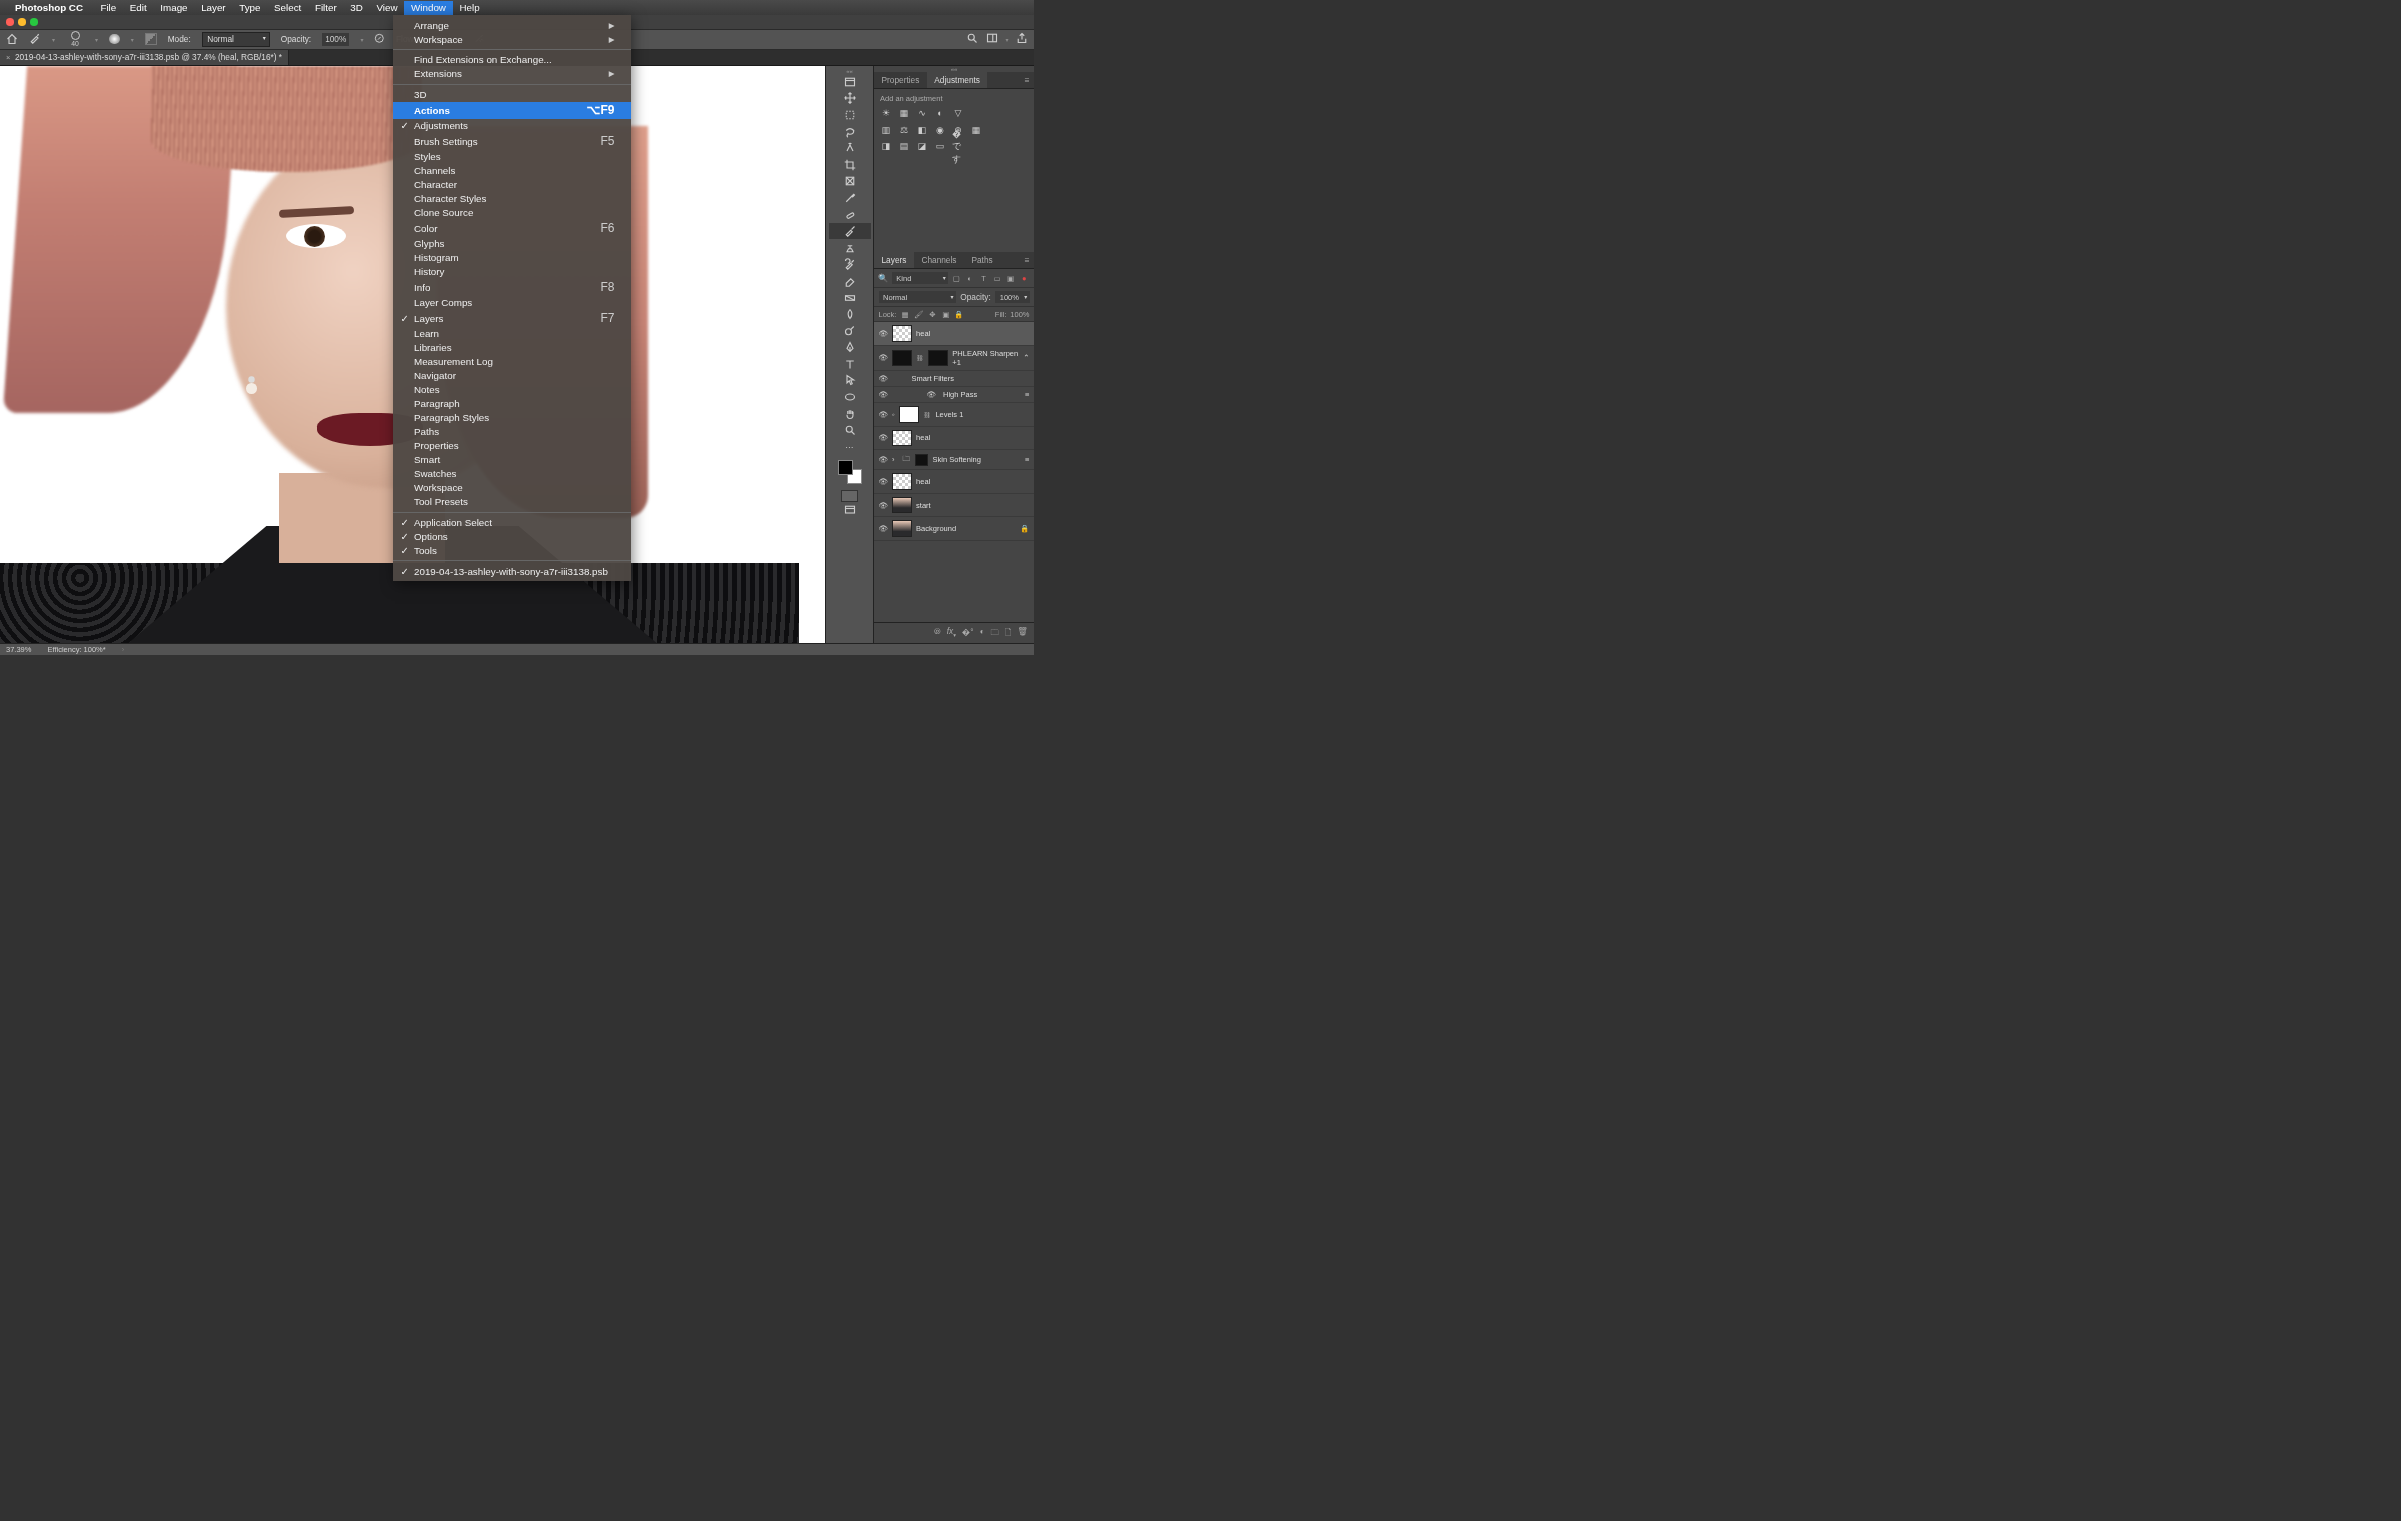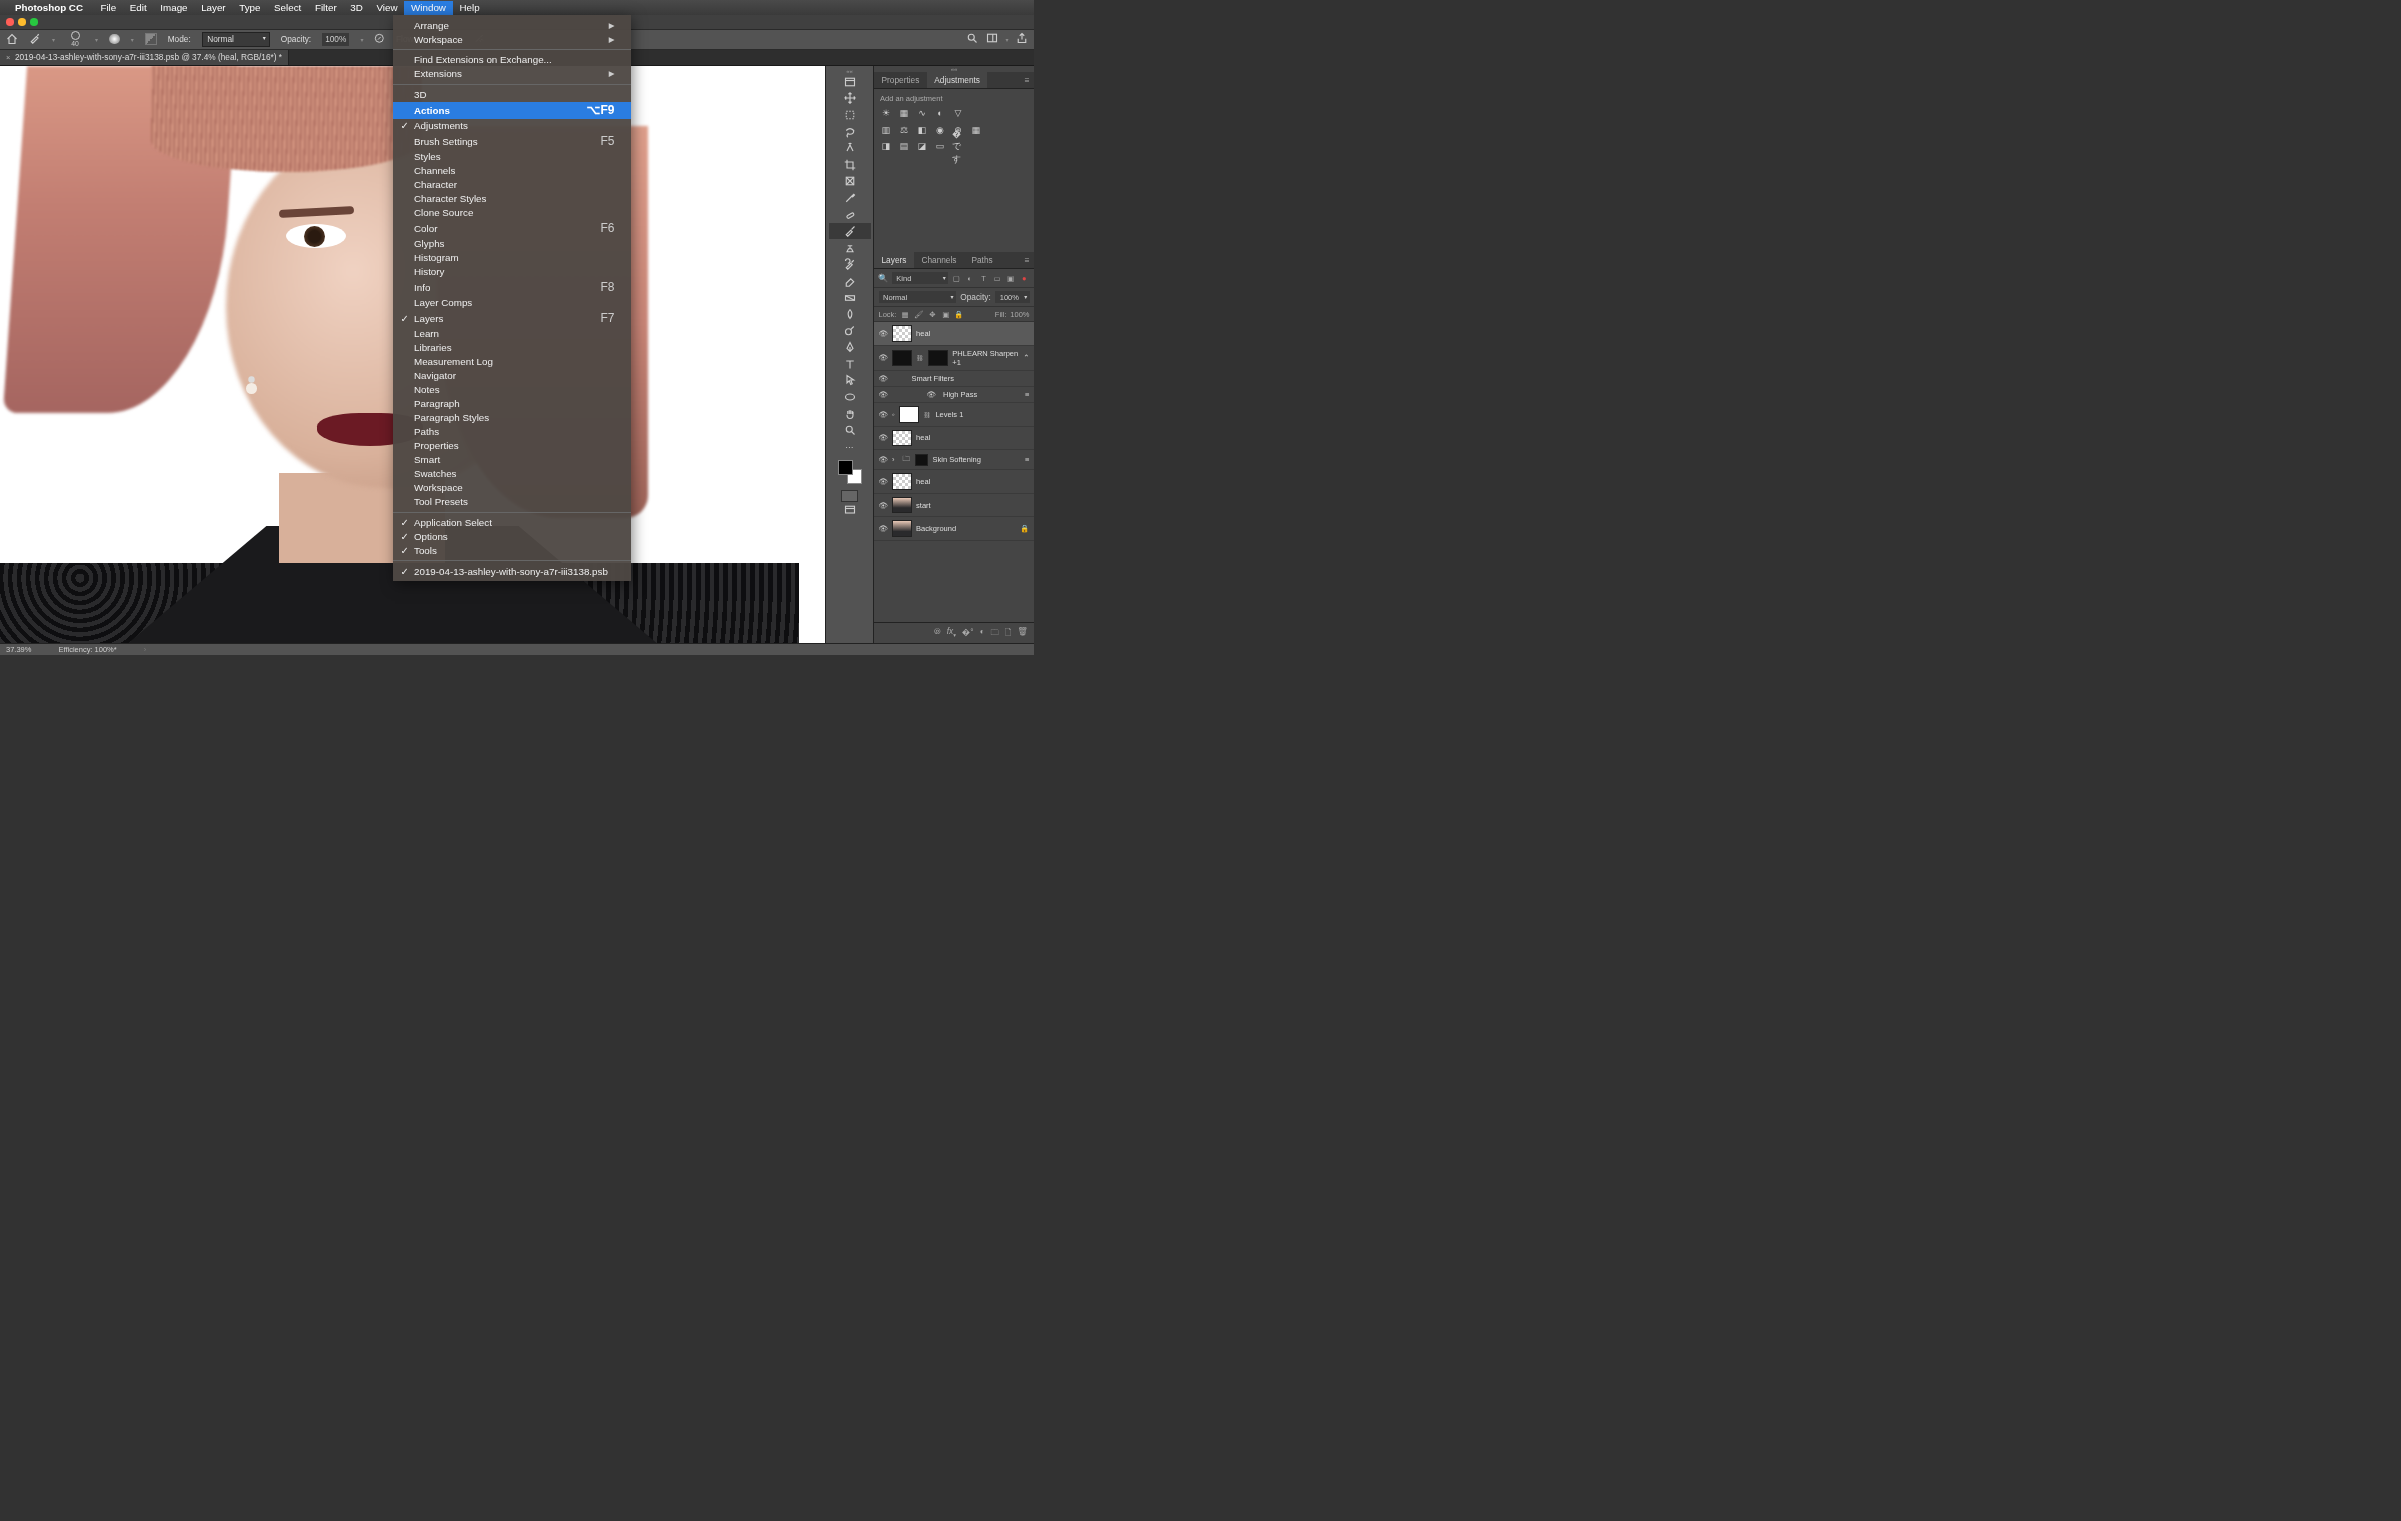--- a/index.html
+++ b/index.html
@@ -105,21 +105,21 @@
 .layer .thumb.face { background: linear-gradient(#e8c8b6,#2a2a2c 70%); }
 .layer .thumb.black { background:#111; }
 .layer .name { flex:1; color:#ddd; }
 .layer .indent1 { width: 15px; }
 .layer .indent2 { width: 30px; }
 .layer .lock { font-size: 7.5px; color:#aaa; }
 
 .layer-footer { display:flex; justify-content:flex-end; gap:6px; padding:3px 6px; border-top:0.8px solid #222; color:#aaa; font-size:8.3px; }
 
 
-.status { position:absolute; bottom:0; left:0; right:0; height:12px; background:#535353; display:flex; align-items:center; padding:0 6px; font-size:7.5px; color:#ccc; gap:27px; border-top:0.8px solid #222; }
+.status { position:absolute; bottom:0; left:0; right:0; height:12px; background:#535353; display:flex; align-items:center; padding:0 6px; font-size:7.5px; color:#ccc; gap:16px; border-top:0.8px solid #222; }
 .status .sep2 { color:#777; }
 
 svg { stroke: currentColor; fill: none; stroke-width: 1.5; }
 </style>
 </head>
 <body>
 
 <div class="menubar">
   <span class="apple"></span>
   <span class="app-name">Photoshop CC</span>

